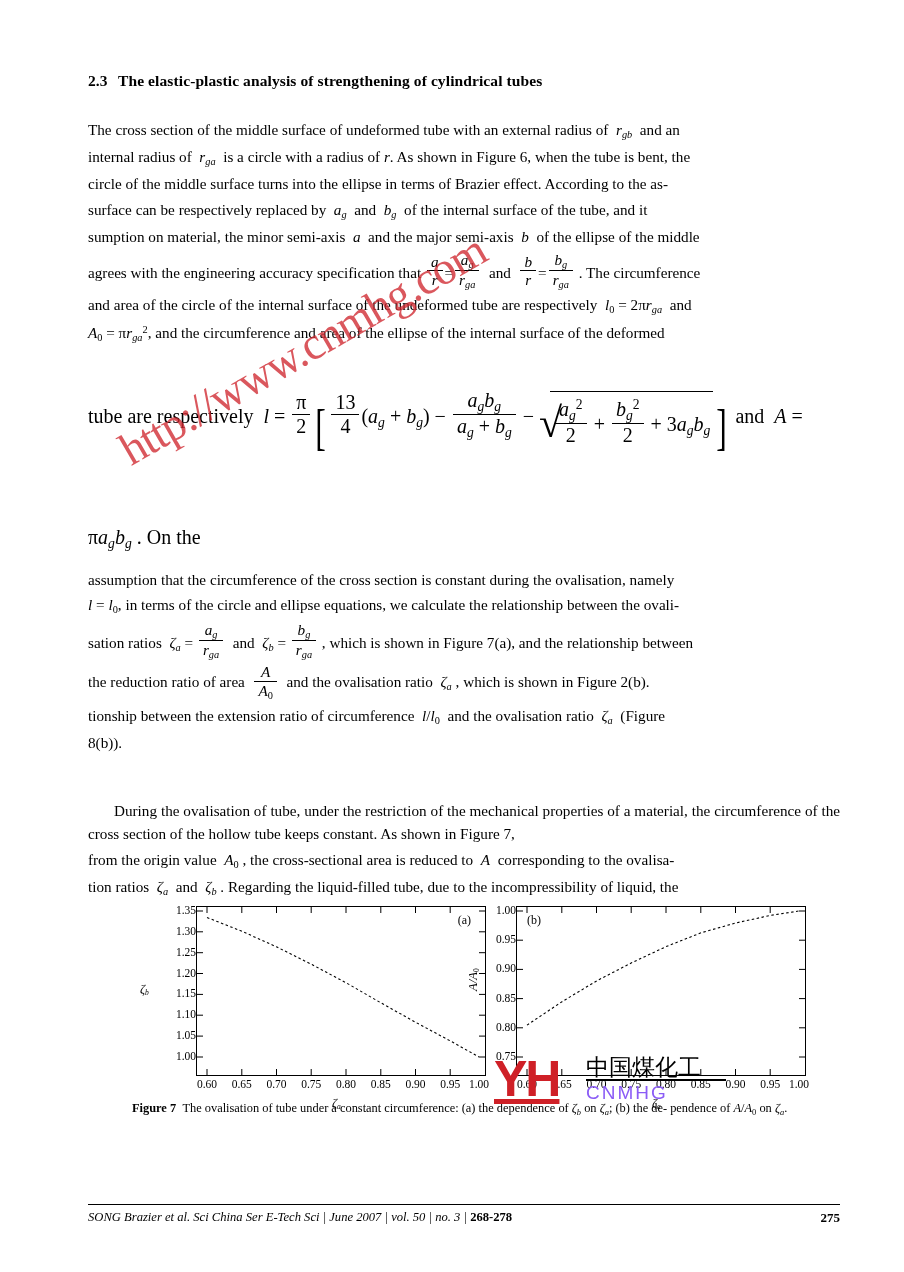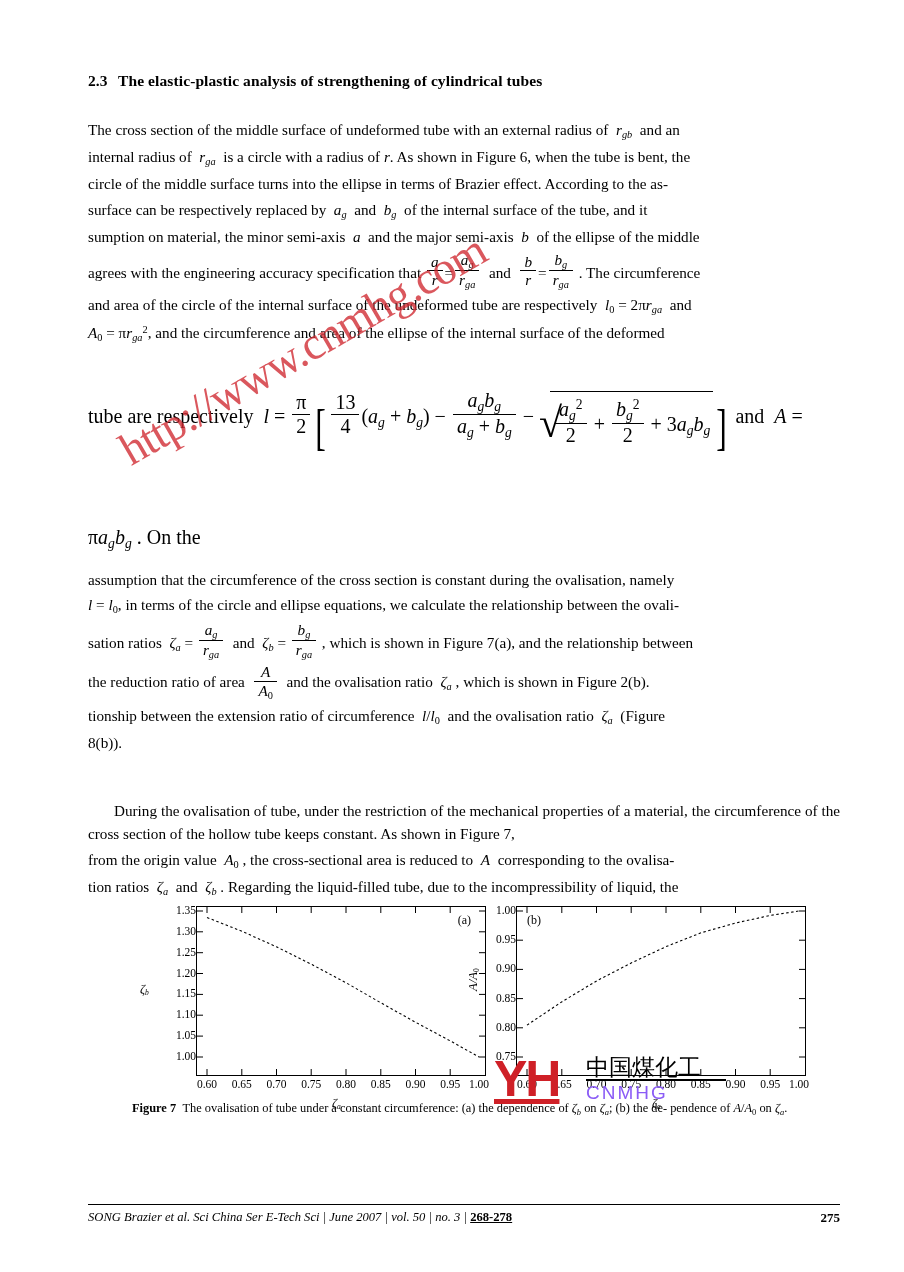--- a/index.html
+++ b/index.html
@@ -143,21 +143,21 @@
     top: 1204px;
     width: 752px;
     border-top: 1px solid #000;
     padding-top: 5px;
     font-size: 12.6px;
     font-style: italic;
     display: flex;
     justify-content: space-between;
   }
   .footer .pageno { font-style: normal; font-weight: bold; font-size: 13px; }
-  .footer b { font-weight: bold; font-style: normal; text-decoration: underline; }
+  .footer b { font-weight: bold; font-style: normal; }
 
   
   .wm-url {
     position: absolute;
     left: 110px;
     top: 430px;
     width: 700px;
     height: 400px;
     pointer-events: none;
     color: rgba(208, 40, 48, 0.78);

